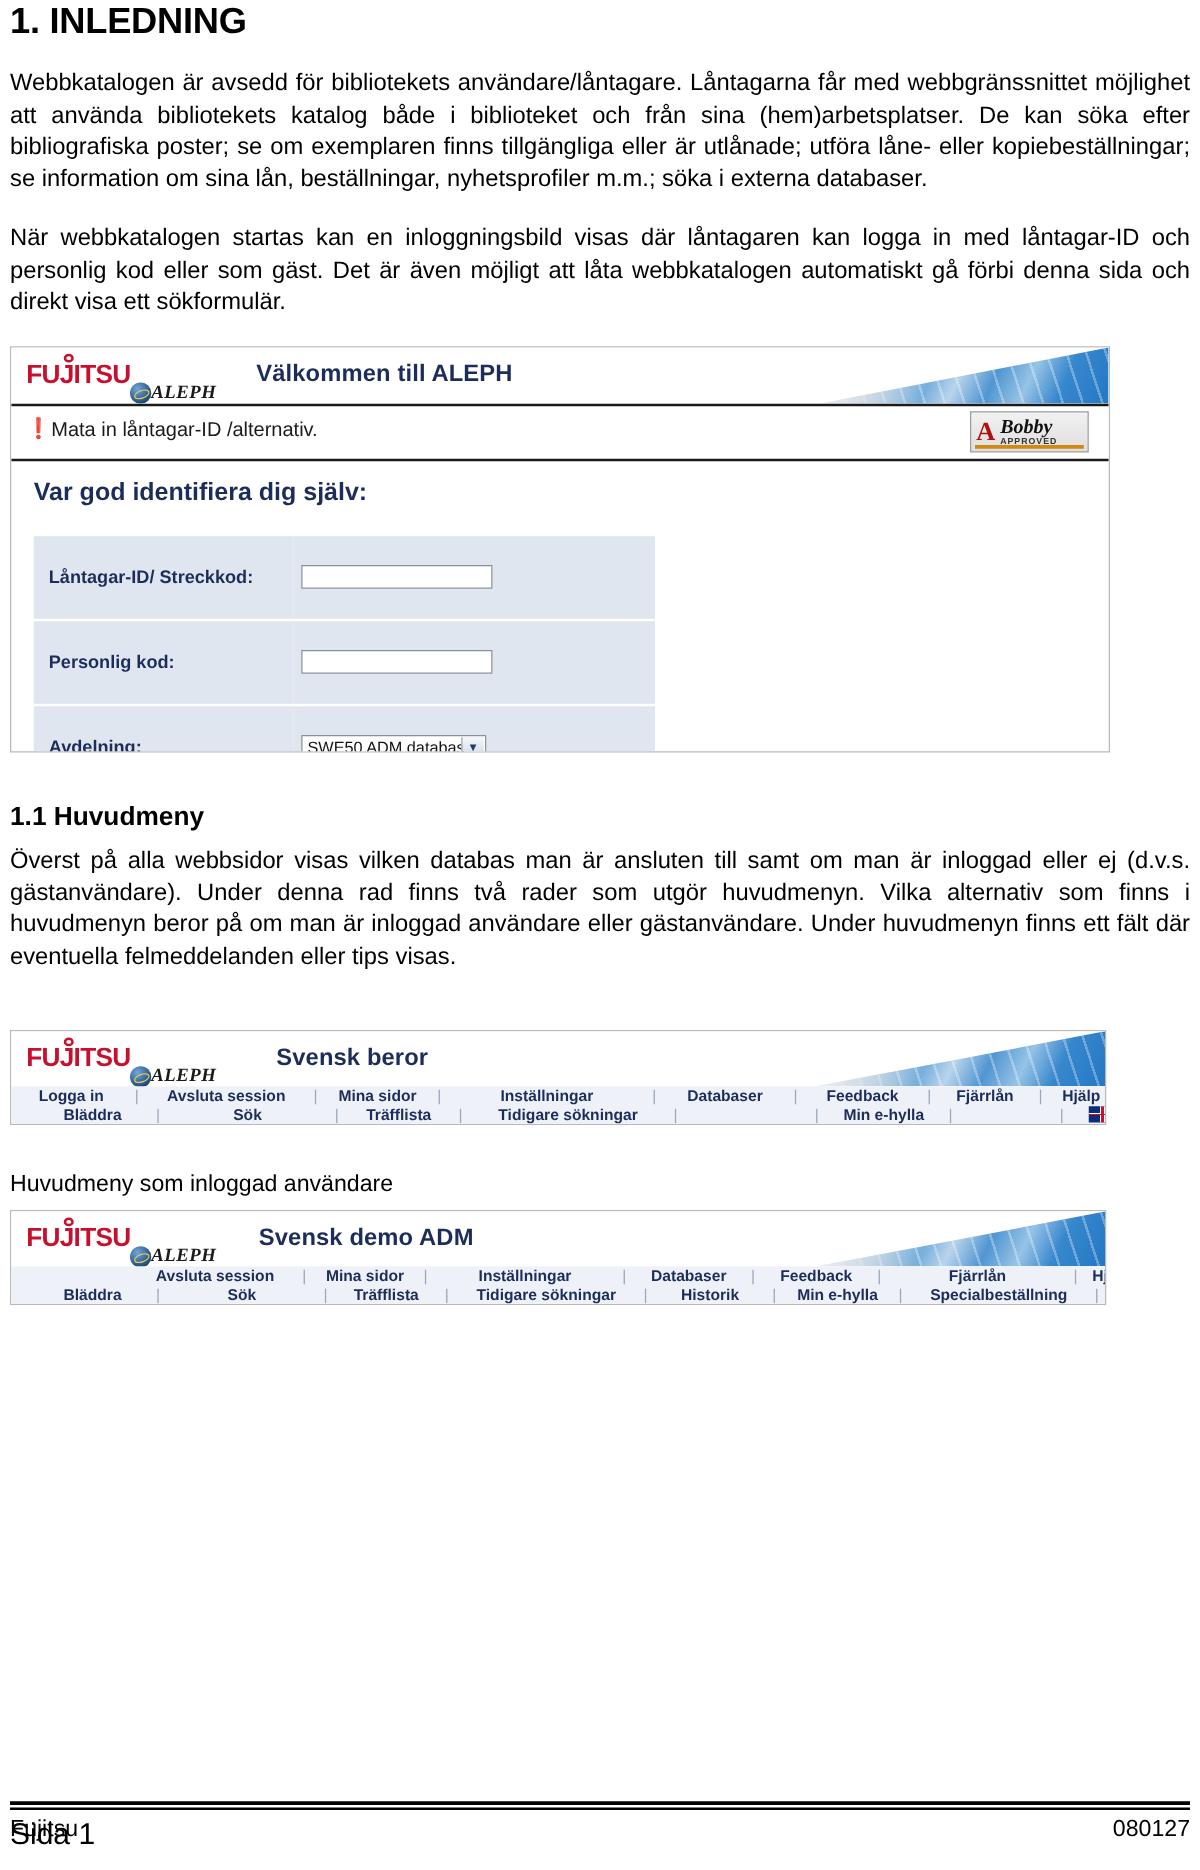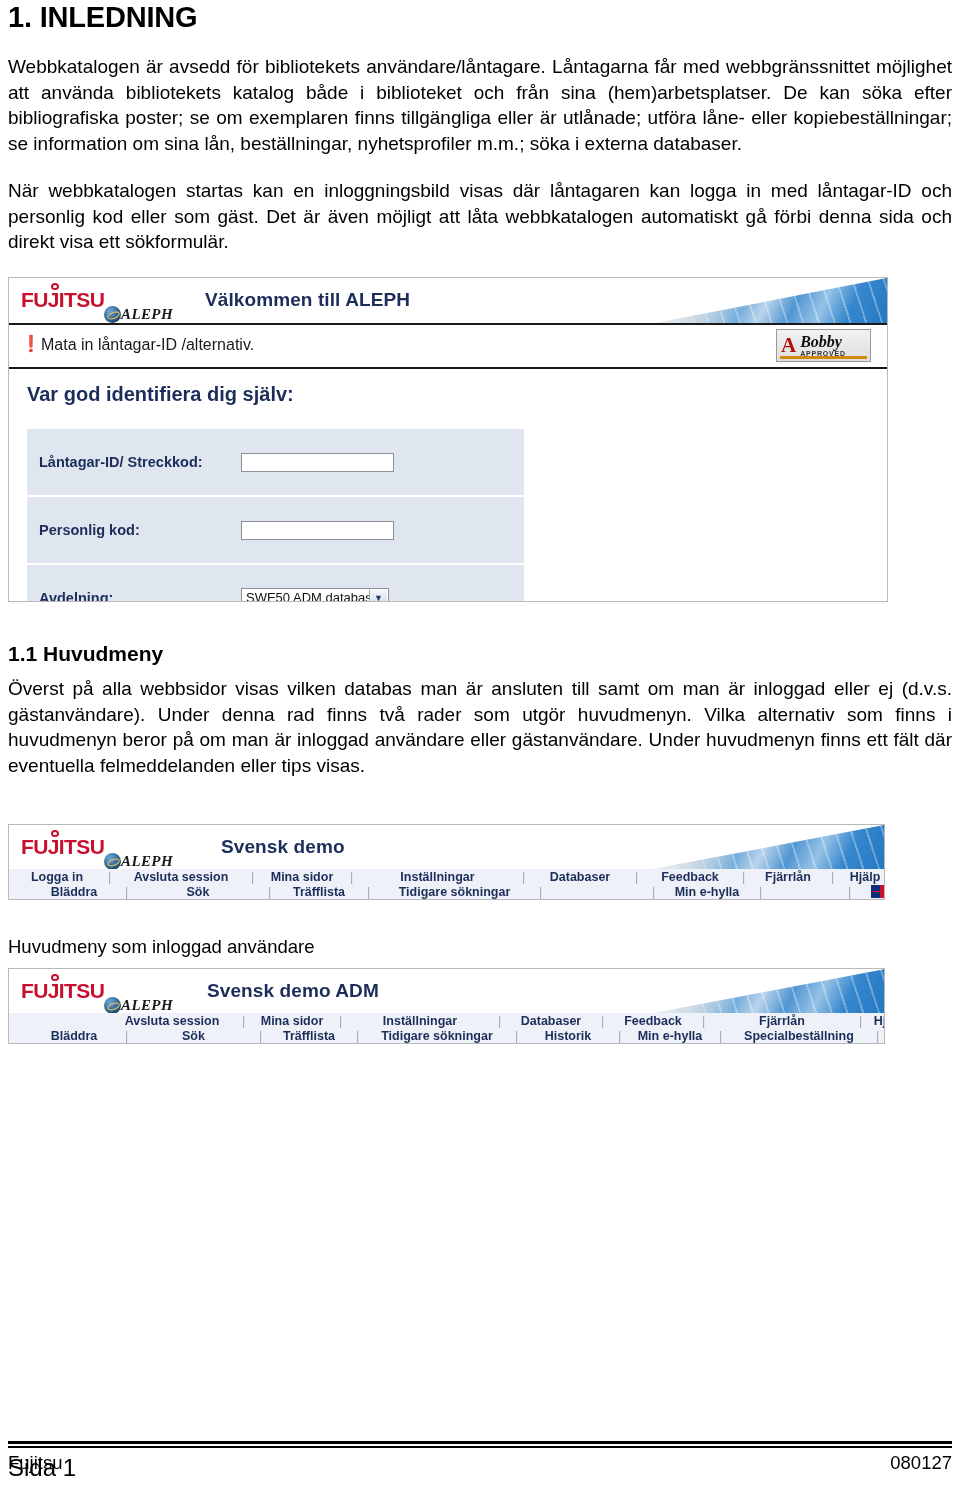--- a/index.html
+++ b/index.html
@@ -500,21 +500,21 @@
     <div class="aleph-header" style="height:44px;">
       <div class="header-photo"></div>
       <div class="brand-fujitsu">
         <span>FUJITSU</span>
         <span class="fj-dot"></span>
       </div>
       <div class="brand-aleph">
         <span class="aleph-globe"></span>
         <span class="aleph-word">ALEPH</span>
       </div>
-      <div class="shot-title pos-b">Svensk demo</div>
+      <div class="shot-title pos-b">Svensk beror</div>
     </div>
 
     <div class="menu-wrap">
       <div class="menu-row">
         <span class="mi" style="flex:0 0 96px">Logga in</span>
         <span class="sep">|</span>
         <span class="mi" style="flex:0 0 134px">Avsluta session</span>
         <span class="sep">|</span>
         <span class="mi" style="flex:0 0 90px">Mina sidor</span>
         <span class="sep">|</span>

